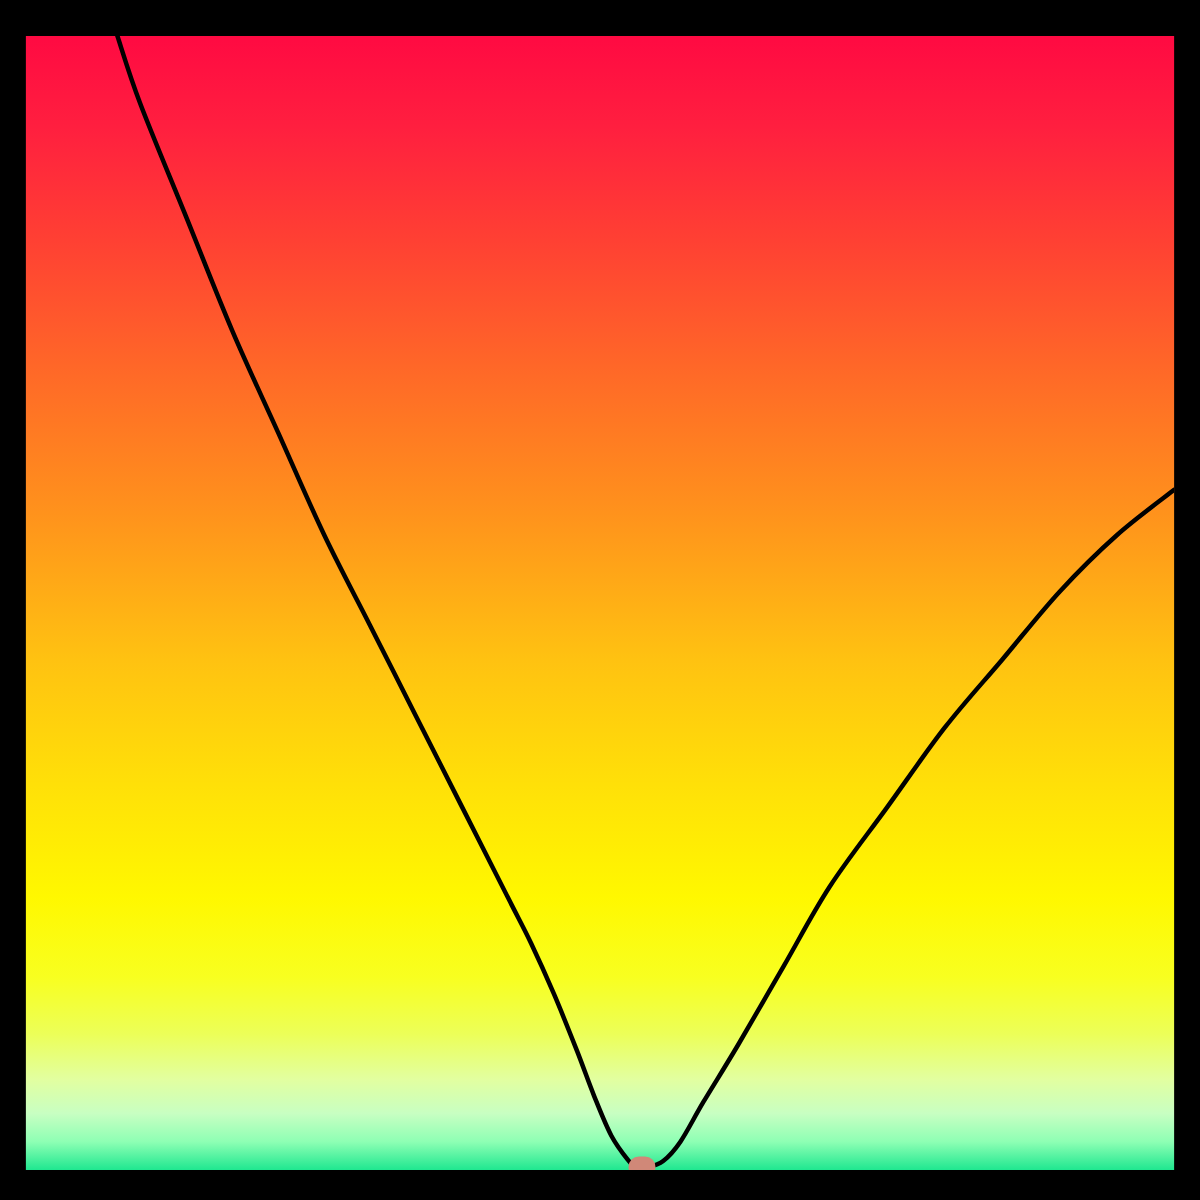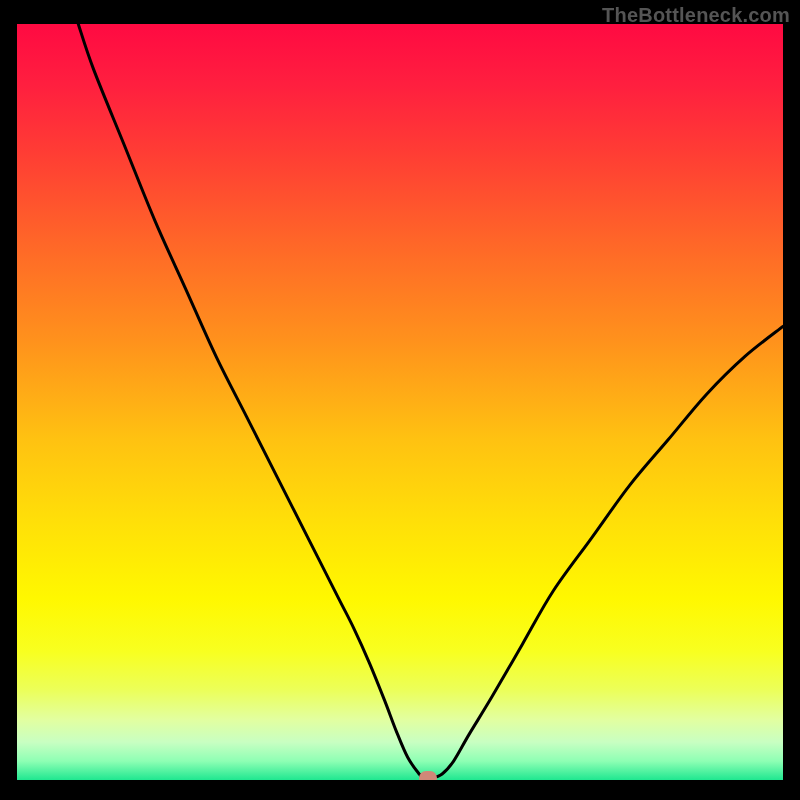--- a/index.html
+++ b/index.html
@@ -47,21 +47,20 @@
     background: #d08878;
     border-radius: 8px;
     transform: translate(-50%, -50%);
     z-index: 5;
   }
 </style>
 </head>
 <body>
 
 <div class="frame">
-  <div class="watermark">TheBottleneck.com</div>
   <div class="plot-area">
     <svg id="plot-svg" viewBox="0 0 766 756" preserveAspectRatio="none">
       <defs>
         <linearGradient id="bg-grad" x1="0" y1="0" x2="0" y2="1">
             <stop offset="0.00%" stop-color="#ff0a42"></stop>
             <stop offset="8.00%" stop-color="#ff1f3f"></stop>
             <stop offset="18.00%" stop-color="#ff4033"></stop>
             <stop offset="30.00%" stop-color="#ff6a27"></stop>
             <stop offset="42.00%" stop-color="#ff921c"></stop>
             <stop offset="55.00%" stop-color="#ffc211"></stop>

